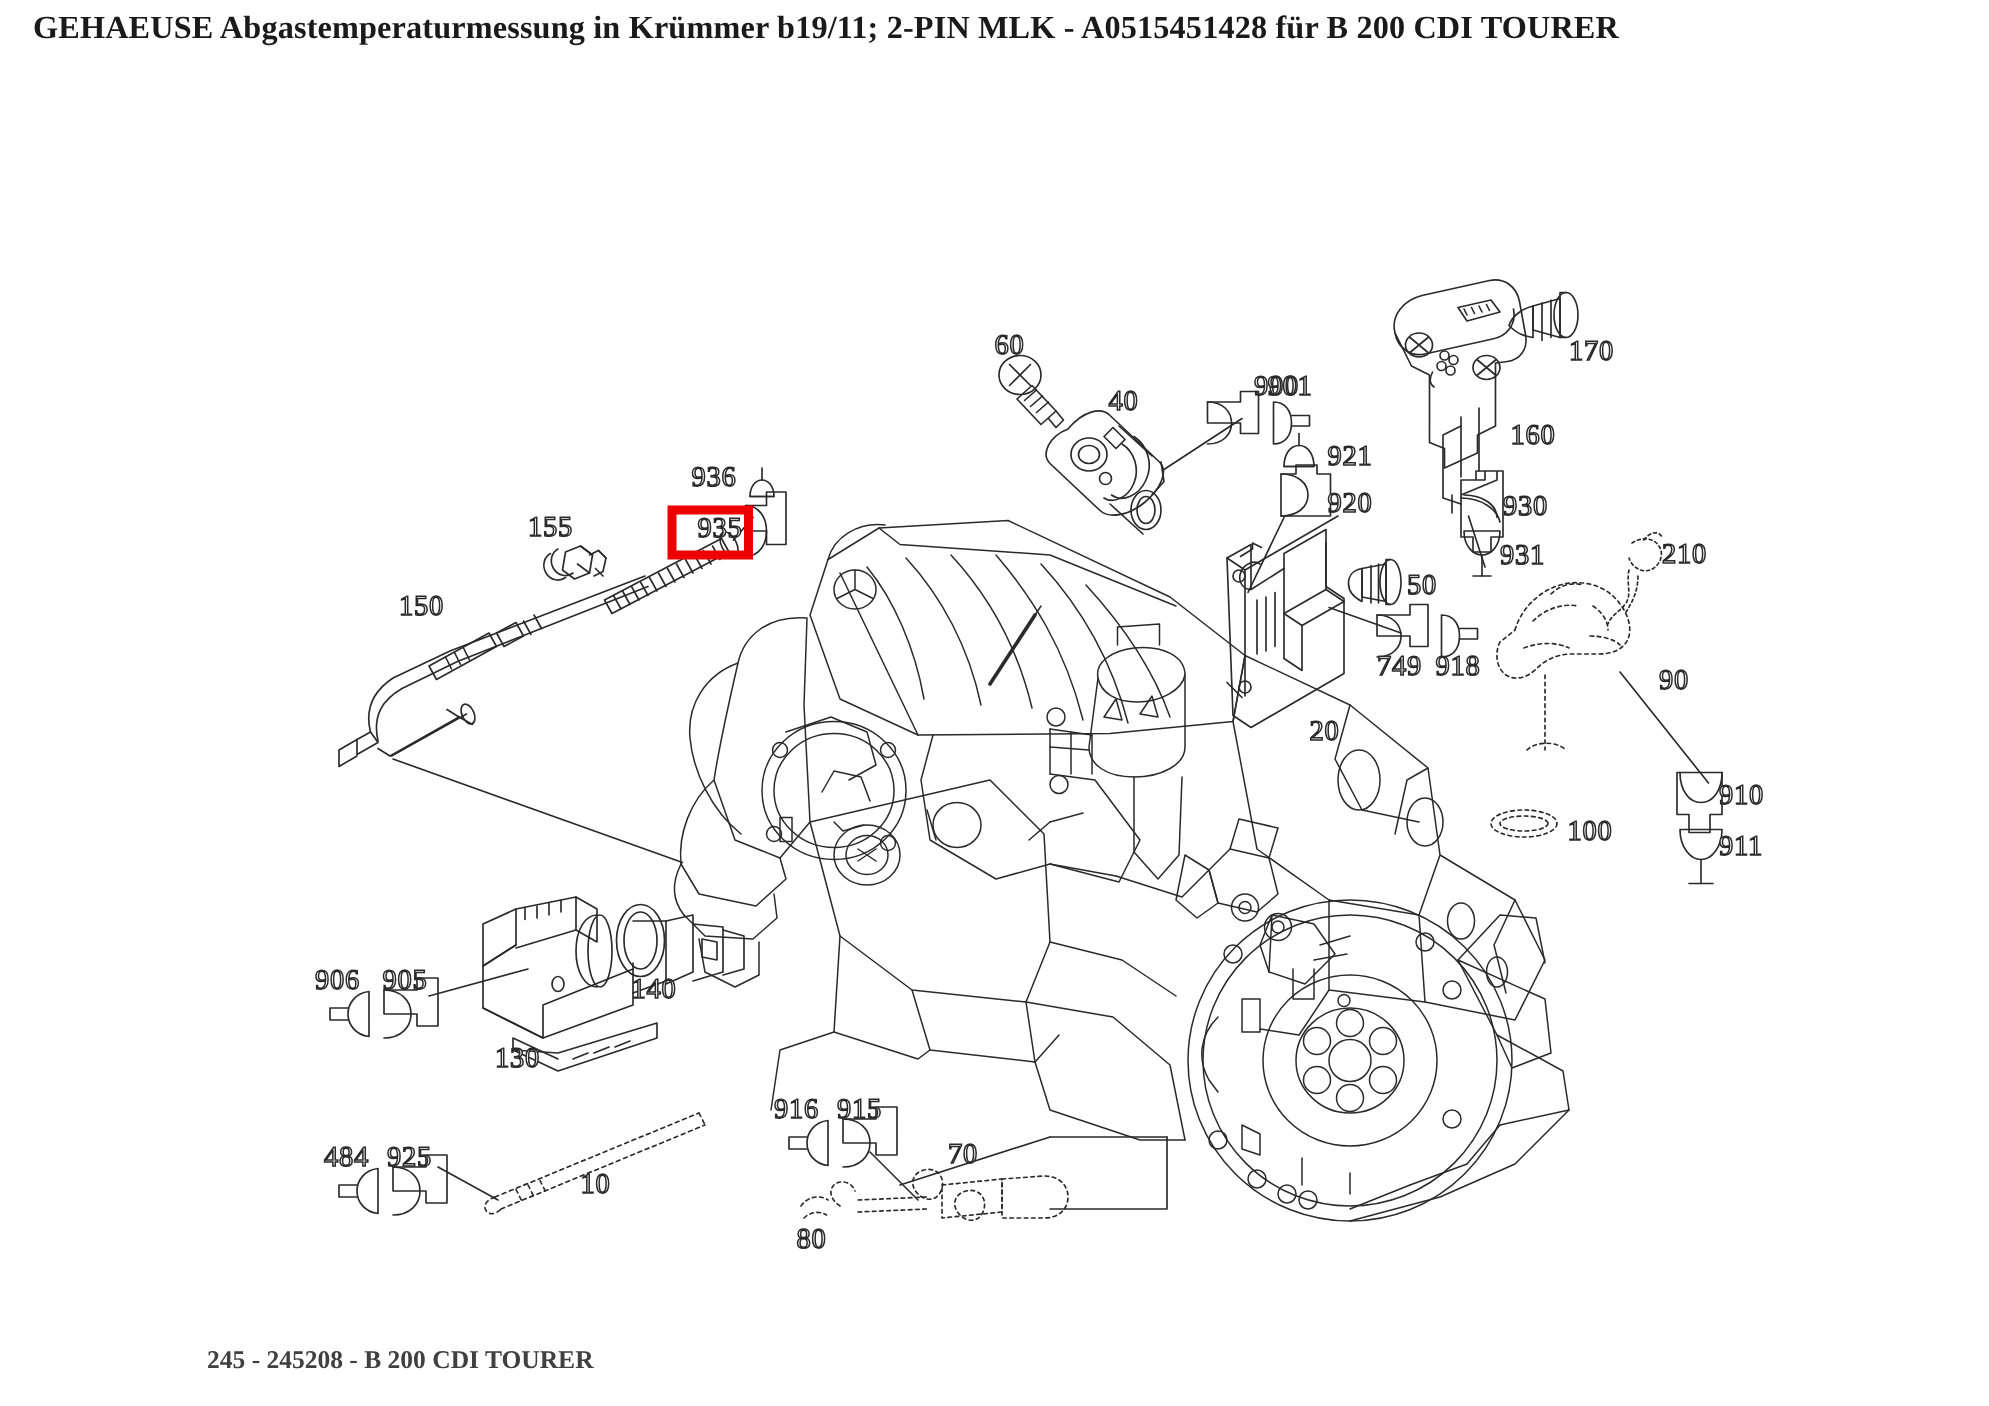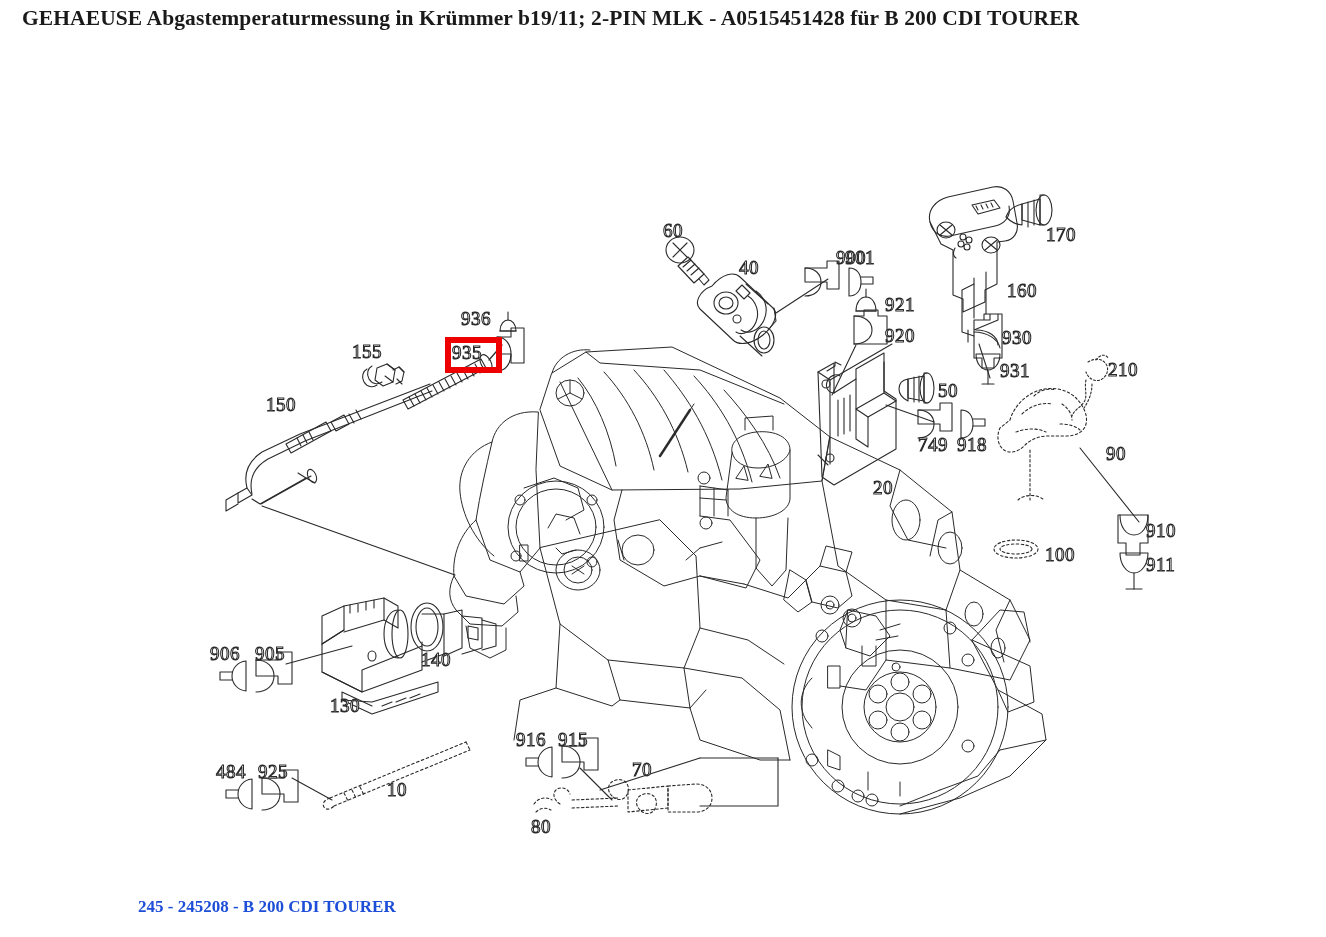--- a/index.html
+++ b/index.html
@@ -12,21 +12,21 @@
   
   .title{
     position:absolute;left:22px;top:6px;
     font-family:"Liberation Serif", serif;
     font-size:21.5px;font-weight:700;letter-spacing:.1px;
     white-space:nowrap;color:#1a1a1a;
   }
   .footer{
     position:absolute;left:138px;top:897px;
     font-family:"Liberation Serif", serif;
-    font-size:17px;font-weight:700;white-space:nowrap;color:#1d4ed8;
+    font-size:17px;font-weight:700;white-space:nowrap;color:#404040;
   }
 
   
   .lbl{
     position:absolute;
     font-family:"Liberation Serif", serif;
     font-size:19px;line-height:1;
     white-space:nowrap;
     color:#ffffff;
     -webkit-text-stroke:1px #2a2a2a;
@@ -494,18 +494,18 @@
   <div class="lbl" style="left:421px;top:650px">140</div>
   <div class="lbl" style="left:330px;top:696px">130</div>
   <div class="lbl" style="left:516px;top:730px">916</div>
   <div class="lbl" style="left:558px;top:730px">915</div>
   <div class="lbl" style="left:632px;top:760px">70</div>
   <div class="lbl" style="left:216px;top:762px">484</div>
   <div class="lbl" style="left:258px;top:762px">925</div>
   <div class="lbl" style="left:387px;top:780px">10</div>
   <div class="lbl" style="left:531px;top:817px">80</div>
 
-  <div class="lbl" style="left:452px;top:343px">935</div>
+  <div class="lbl" style="left:465px;top:343px">935</div>
 
   <div class="hlbox" style="left:445px;top:337px;width:57px;height:36px"></div>
 
   <div class="footer">245 - 245208 - B 200 CDI TOURER</div>
 </div>
 
 </body></html>

